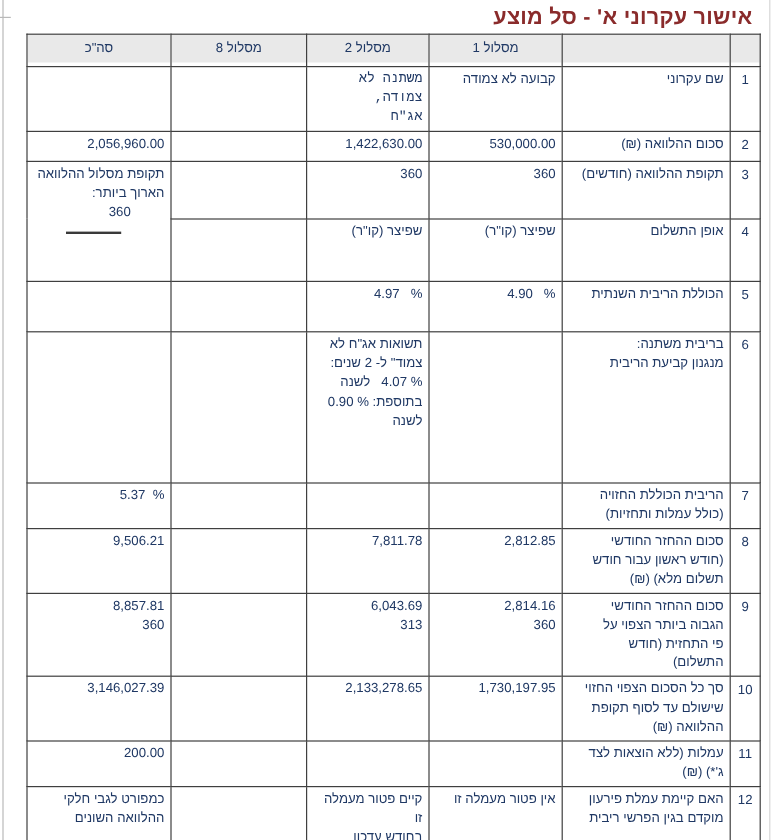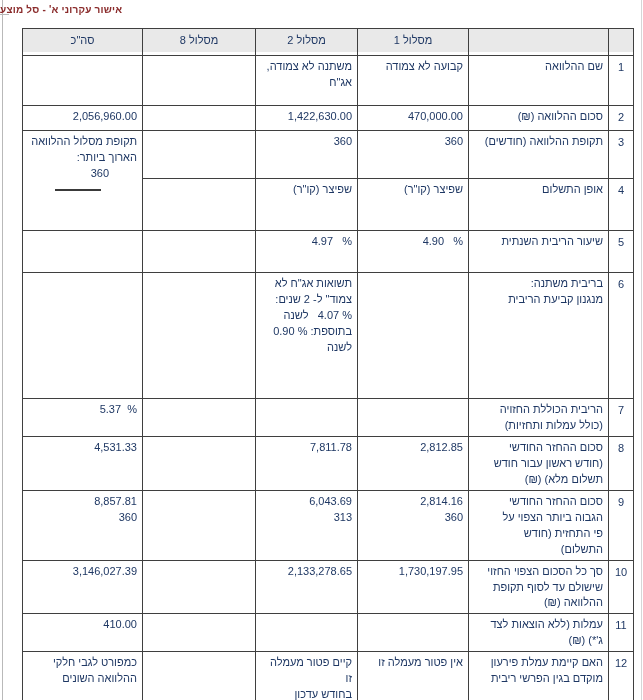--- a/index.html
+++ b/index.html
@@ -8,22 +8,22 @@
     background:#ffffff;
     font-family:"Liberation Sans","DejaVu Sans",sans-serif;
   }
   
   .edge-left{position:absolute;left:2px;top:0;bottom:0;width:1px;background:#b9b9b9;}
   .edge-right{position:absolute;right:1px;top:0;bottom:0;width:1px;background:#d6d6d6;}
   .corner-tick{position:absolute;left:0;top:14px;width:9px;height:1px;background:#b9b9b9;}
 
   .title{
     position:absolute;top:4px;left:0;right:16px;margin:0;
-    text-align:left;direction:rtl;
-    font-size:10px;font-weight:bold;color:#8a2b2b;
+    text-align:right;direction:rtl;
+    font-size:18px;font-weight:bold;color:#8a2b2b;
     letter-spacing:0.2px;
   }
 
   table.sheet{
     position:absolute;top:28px;left:22px;width:611px;
     border-collapse:collapse;direction:rtl;table-layout:fixed;
     font-size:11px;color:#1f3864;
   }
   .sheet td,.sheet th{
     border:1px solid #3f3f3f;
@@ -35,21 +35,21 @@
   }
   .sheet th.head{
     background:#e9e9e9;
     box-shadow:inset 0 -3px 0 #ffffff;
     text-align:center;vertical-align:middle;
     font-weight:normal;font-size:11px;
     padding:4px 2px 6px 2px;
   }
   td.num{text-align:center;padding-top:4px;}
   .pre{white-space:pre-line;}
-  .lh-a{line-height:2.35;}   
+  .lh-a{line-height:2.35;font-family:Liberation Mono, monospace;}   
   .lh-b{line-height:2.05;}   
   .lh-m{line-height:1.9;}    
   .lh-x{line-height:2.55;}   
   .pt8{padding-top:10px;}
   .t360{padding-right:28px;}
   .uscore{height:2px;background:#3a3a3a;width:46px;margin:7px 36px 0 auto;}
 
   
   tr.hh {height:27px;}
   tr.r1 {height:50px;}
@@ -89,32 +89,32 @@
     <th class="head"></th>
     <th class="head"></th>
     <th class="head">מסלול 1</th>
     <th class="head">מסלול 2</th>
     <th class="head">מסלול 8</th>
     <th class="head">סה"כ</th>
   </tr>
 
   <tr class="r1">
     <td class="num">1</td>
-    <td class="pre">שם ההלוואה</td>
+    <td class="pre">שם עקרוני</td>
     <td class="pre">קבועה לא צמודה</td>
     <td class="pre lh-a">משתנה לא צמודה,
 אג"ח</td>
     <td></td>
     <td></td>
   </tr>
 
   <tr class="r2">
     <td class="num">2</td>
     <td class="pre">סכום ההלוואה (₪)</td>
-    <td>470,000.00</td>
+    <td>530,000.00</td>
     <td>1,422,630.00</td>
     <td></td>
     <td>2,056,960.00</td>
   </tr>
 
   <tr class="r3">
     <td class="num">3</td>
     <td class="pre">תקופת ההלוואה (חודשים)</td>
     <td>360</td>
     <td>360</td>
@@ -130,21 +130,21 @@
   <tr class="r4">
     <td class="num">4</td>
     <td class="pre">אופן התשלום</td>
     <td>שפיצר (קו"ר)</td>
     <td>שפיצר (קו"ר)</td>
     <td></td>
   </tr>
 
   <tr class="r5">
     <td class="num">5</td>
-    <td class="pre">שיעור הריבית השנתית</td>
+    <td class="pre">הכוללת הריבית השנתית</td>
     <td class="pt8">‪4.90&nbsp;&nbsp;&nbsp;%‬</td>
     <td class="pt8">‪4.97&nbsp;&nbsp;&nbsp;%‬</td>
     <td></td>
     <td></td>
   </tr>
 
   <tr class="r6">
     <td class="num">6</td>
     <td class="pre lh-m">בריבית משתנה:
 מנגנון קביעת הריבית</td>
@@ -169,21 +169,21 @@
   </tr>
 
   <tr class="r8">
     <td class="num">8</td>
     <td class="pre">סכום ההחזר החודשי
 (חודש ראשון עבור חודש
 תשלום מלא) (₪)</td>
     <td>2,812.85</td>
     <td>7,811.78</td>
     <td></td>
-    <td>4,531.33</td>
+    <td>9,506.21</td>
   </tr>
 
   <tr class="r9">
     <td class="num">9</td>
     <td class="pre">סכום ההחזר החודשי
 הגבוה ביותר הצפוי על
 פי התחזית (חודש
 התשלום)</td>
     <td class="pre lh-x">2,814.16
 360</td>
@@ -205,21 +205,21 @@
     <td>3,146,027.39</td>
   </tr>
 
   <tr class="r11">
     <td class="num">11</td>
     <td class="pre">עמלות (ללא הוצאות לצד
 ג'*) (₪)</td>
     <td></td>
     <td></td>
     <td></td>
-    <td>410.00</td>
+    <td>200.00</td>
   </tr>
 
   <tr class="r12">
     <td class="num">12</td>
     <td class="pre lh-m">האם קיימת עמלת פירעון
 מוקדם בגין הפרשי ריבית</td>
     <td>אין פטור מעמלה זו</td>
     <td class="pre lh-m">קיים פטור מעמלה זו
 בחודש עדכון הריבית
 בלבד</td>

